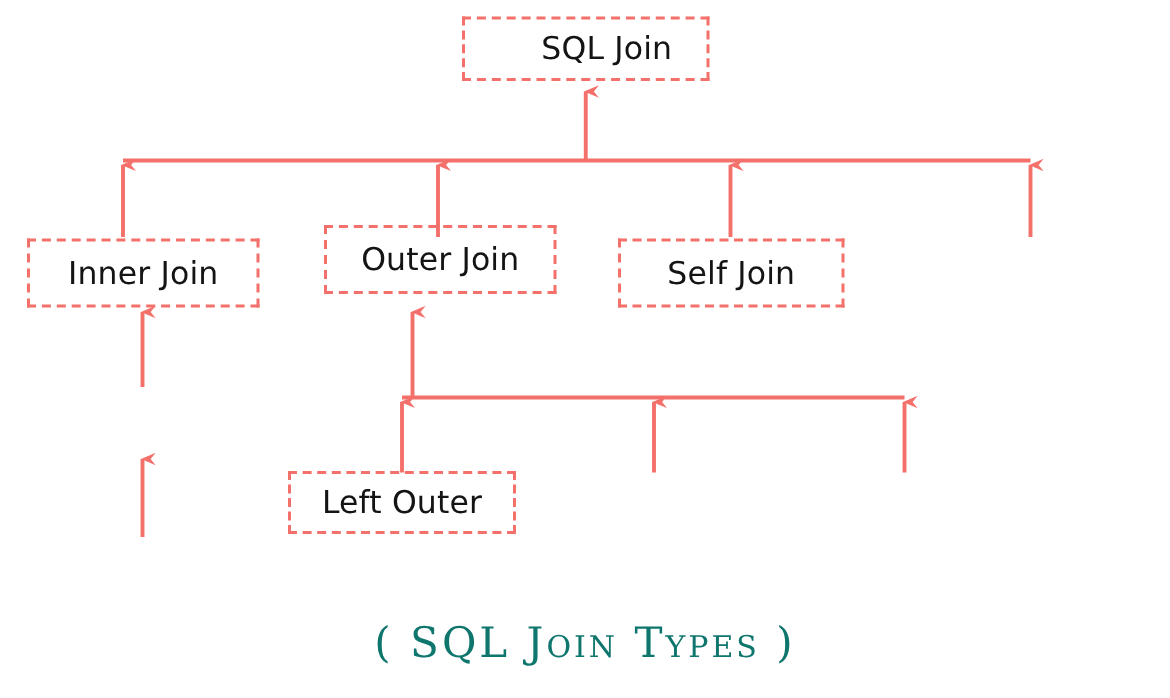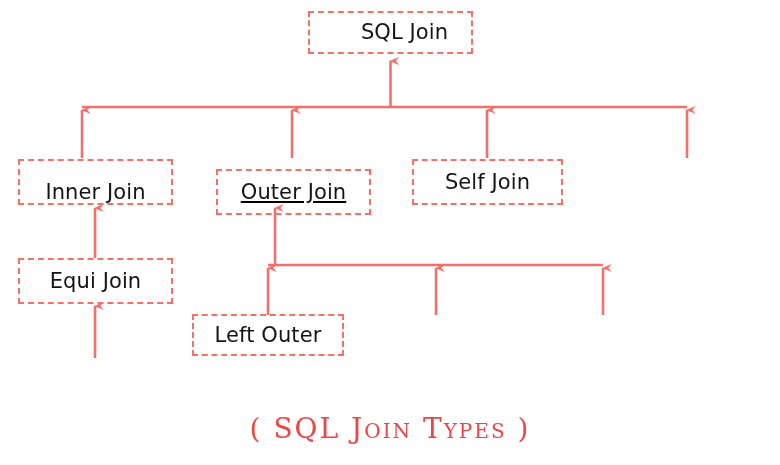--- a/index.html
+++ b/index.html
@@ -58,21 +58,21 @@
     top: 412px;
     width: 780px;
     text-align: center;
     z-index: 3;
   }
   .caption-text {
     font-family: "DejaVu Serif", "Liberation Serif", serif;
     font-size: 28px;
     font-variant: small-caps;
     letter-spacing: 2.0px;
-    color: #ef4444;
+    color: #0f766e;
     white-space: nowrap;
   }
 </style>
 </head>
 <body>
 
 <div id="diagram-canvas">
 
   <svg id="connector-layer" width="780" height="465" viewBox="0 0 780 465" xmlns="http://www.w3.org/2000/svg">
     <defs>
@@ -125,36 +125,33 @@
     </g>
     <g>
       <path d="M603,315 L603,268" stroke="#f4706b" stroke-width="2.6" fill="none" marker-end="url(#arrow-up)"></path>
     </g>
   </svg>
 
   <div class="node-box" style="left:308px; top:11px; width:165px; height:43px;padding-left:28px;">
     <span class="node-label">SQL Join</span>
   </div>
 
-  <div class="node-box" style="left:18px; top:159px; width:155px; height:46px;align-items:flex-end;">
+  <div class="node-box" style="left:18px; top:159px; width:155px; height:46px;">
     <span class="node-label">Inner Join</span>
   </div>
 
-  <div class="node-box" style="left:216px; top:169px; width:155px; height:46px;text-decoration:underline;">
+  <div class="node-box" style="left:216px; top:150px; width:155px; height:46px;">
     <span class="node-label">Outer Join</span>
   </div>
 
   <div class="node-box" style="left:412px; top:159px; width:151px; height:46px;">
     <span class="node-label">Self Join</span>
   </div>
 
 
-  <div class="node-box" style="left:18px; top:258px; width:155px; height:46px;">
-    <span class="node-label">Equi Join</span>
-  </div>
 
 
   <div class="node-box" style="left:192px; top:314px; width:152px; height:42px;">
     <span class="node-label">Left Outer</span>
   </div>
 
 
 
   <div class="caption">
     <span class="caption-text">( SQL Join Types )</span>

